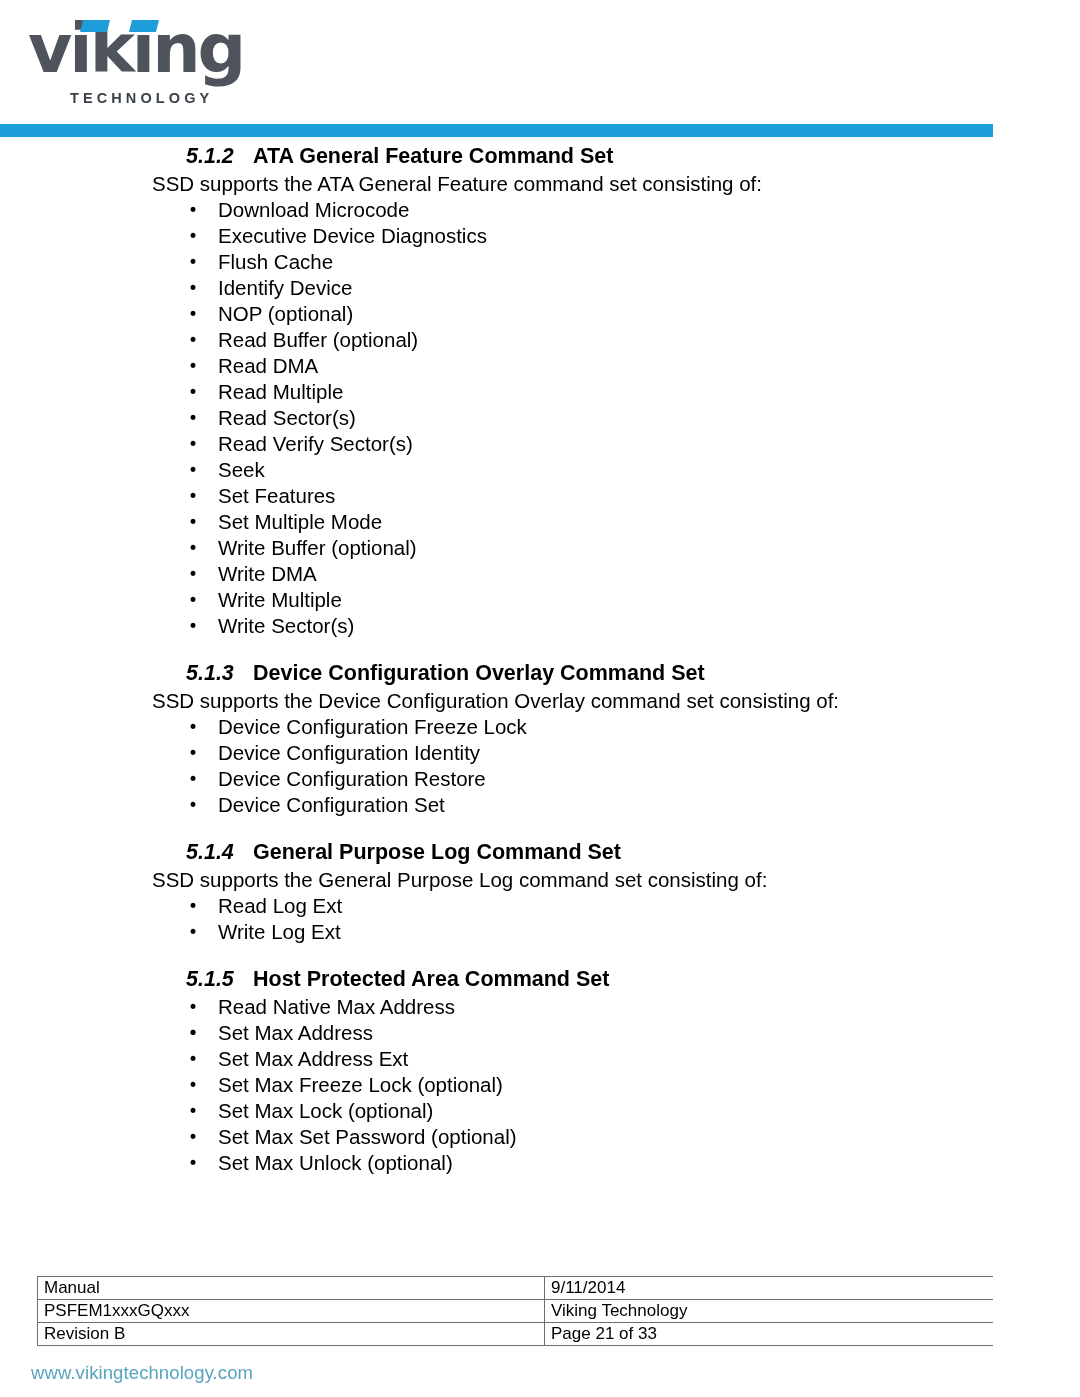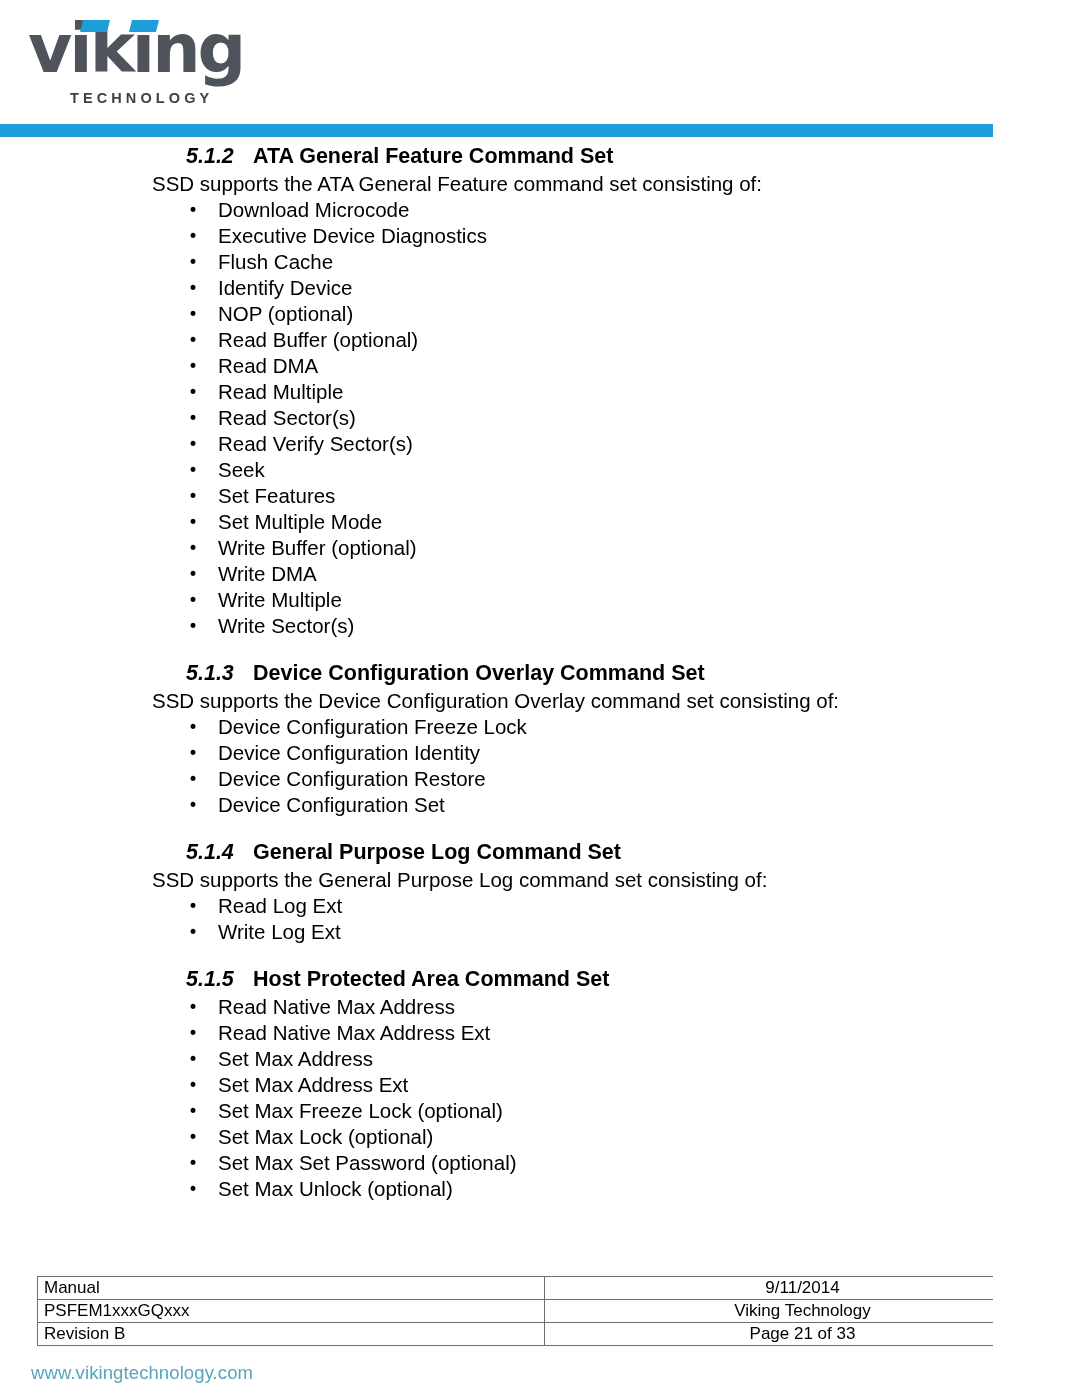--- a/index.html
+++ b/index.html
@@ -170,21 +170,21 @@
     vertical-align: middle;
     overflow: hidden;
     white-space: nowrap;
   }
   table.footer-table td.cell-left {
     width: 494px;
     text-align: left;
   }
   table.footer-table td.cell-right {
     width: 503px;
-    text-align: center;
+    text-align: left;
   }
   #site-url {
     position: absolute;
     left: 31px;
     top: 1346px;
     font-size: 18.5px;
     line-height: 22px;
     color: #57a4bc;
     letter-spacing: 0.1px;
   }
@@ -247,21 +247,21 @@
         <ul class="cmdlist">
           <li><span class="bullet">•</span><span>Read Log Ext</span></li>
           <li><span class="bullet">•</span><span>Write Log Ext</span></li>
         </ul>
       </div>
       <div class="section">
         <div class="gap-heading"></div>
         <h2 class="heading"><span class="num">5.1.5</span><span>Host Protected Area Command Set</span></h2>
         <ul class="cmdlist">
           <li><span class="bullet">•</span><span>Read Native Max Address</span></li>
-          <li><span class="bullet">•</span><span>Read Native Max Address Ext</span></li>
+          <li><span class="bullet">•</span></li>
           <li><span class="bullet">•</span><span>Set Max Address</span></li>
           <li><span class="bullet">•</span><span>Set Max Address Ext</span></li>
           <li><span class="bullet">•</span><span>Set Max Freeze Lock (optional)</span></li>
           <li><span class="bullet">•</span><span>Set Max Lock (optional)</span></li>
           <li><span class="bullet">•</span><span>Set Max Set Password (optional)</span></li>
           <li><span class="bullet">•</span><span>Set Max Unlock (optional)</span></li>
         </ul>
       </div>
     </div>
 

